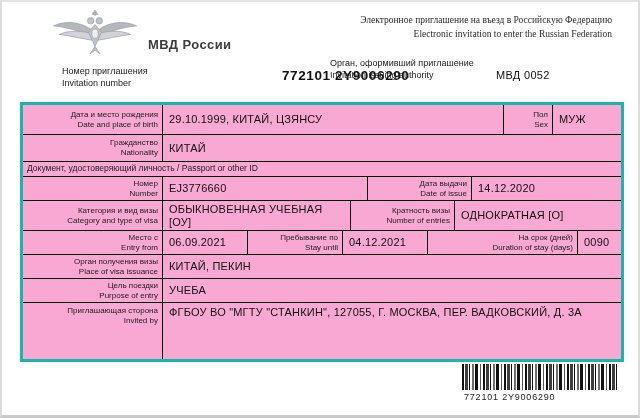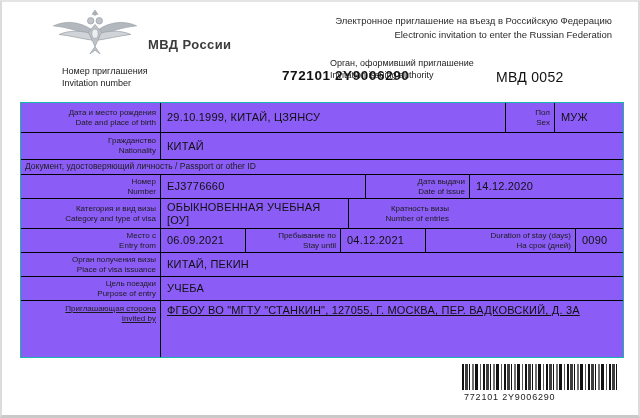--- a/index.html
+++ b/index.html
@@ -8,43 +8,43 @@
     font-family:"Liberation Sans","DejaVu Sans",sans-serif;color:#1a1a1a;
     border-left:2px solid #dcdcdc;border-top:2px solid #e4e4e4;
     border-right:2px solid #dcdcdc;border-bottom:3px solid #c9c9c9;
     box-sizing:border-box;overflow:hidden;
   }
   
   .emblem{position:absolute;left:50px;top:5px;width:86px;height:52px;}
   .agency{position:absolute;left:146px;top:25px;font-size:13px;font-weight:bold;
           color:#3c3c3c;letter-spacing:.4px;margin-top:10px;}
   .doc-title{position:absolute;right:26px;top:12px;text-align:right;
-             font-size:9.5px;line-height:1.45;color:#2a2a2a;}
+             font-size:9.5px;line-height:1.45;color:#2a2a2a;font-family:Liberation Serif, serif;}
   
   .meta-label{position:absolute;text-align:left;font-size:9px;line-height:1.3;color:#222;}
   .meta-label span{display:block;}
   .ml-1{left:60px;top:64px;width:205px;}
   .ml-2{left:328px;top:56px;width:152px;}
   .meta-value-1{position:absolute;left:280px;top:66px;font-size:13.5px;font-weight:bold;
                 letter-spacing:.6px;color:#111;}
-  .meta-value-2{position:absolute;left:494px;top:67px;font-size:14px;letter-spacing:.3px;color:#111;}
-  
-  .form-table{position:absolute;left:18px;top:100px;width:604px;border:1px solid #14b8a6;
-              box-sizing:border-box;background:#8b5cf6;}
+  .meta-value-2{position:absolute;left:494px;top:67px;font-size:11px;letter-spacing:.3px;color:#111;}
+  
+  .form-table{position:absolute;left:18px;top:100px;width:604px;border:3px solid #14b8a6;
+              box-sizing:border-box;background:#f9a8d4;}
   .t-row{display:flex;border-bottom:1px solid #000;box-sizing:border-box;}
   .t-row:last-child{border-bottom:none;}
   .r1{height:30px}.r2{height:27px}.r3{height:15px}.r4{height:24px}.r5{height:30px}
   .r6{height:24px}.r7{height:24px}.r8{height:24px}.r9{height:56px}
   .cell{border-right:1px solid #000;box-sizing:border-box;display:flex;
         flex-direction:column;justify-content:center;overflow:hidden;}
   .cell:last-child{border-right:none;}
   .label{text-align:right;padding:1px 4px;font-size:8px;line-height:1.2;color:#1c1c1c;}
   .label span{display:block;}
   .value{padding:1px 6px;font-size:11px;letter-spacing:.2px;color:#101010;line-height:1.15;}
-  .top-align{justify-content:flex-start;padding-top:3px;text-decoration:underline;}
+  .top-align{justify-content:flex-start;padding-top:3px;}
   .section-head{font-size:8.5px;padding:1px 4px;color:#1c1c1c;justify-content:flex-start;}
   .w-label{width:140px}.w-205{width:205px}.w-188{width:188px}.w-104{width:104px}
   .w-85{width:85px}.w-95{width:95px}.w-150{width:150px}.w-49{width:49px}.w-68{width:68px}
   .flex1{flex:1}
   
   .barcode{position:absolute;left:460px;top:362px;width:156px;height:26px;
     background:repeating-linear-gradient(90deg,
       #111 0 2px,#fff 2px 3px,#3d3d3d 3px 6px,#fff 6px 7px,#111 7px 8px,
       #fff 8px 10px,#6e6e6e 10px 12px,#fff 12px 13px,#111 13px 16px,#fff 16px 18px,
       #555 18px 19px,#fff 19px 21px);}
@@ -147,40 +147,43 @@
       <span>Категория и вид визы</span>
         <span>Category and type of visa</span>
     </div>
     <div class="cell value w-188">
       <span>ОБЫКНОВЕННАЯ УЧЕБНАЯ [ОУ]</span>
     </div>
     <div class="cell label w-104">
       <span>Кратность визы</span>
         <span>Number of entries</span>
     </div>
+    <div class="cell value flex1">
+      <span>ОДНОКРАТНАЯ [О]</span>
+    </div>
   </div>
 
   <div class="t-row r6">
     <div class="cell label w-label">
       <span>Место с</span>
         <span>Entry from</span>
     </div>
     <div class="cell value w-85">
       <span>06.09.2021</span>
     </div>
     <div class="cell label w-95">
       <span>Пребывание по</span>
         <span>Stay until</span>
     </div>
     <div class="cell value w-85">
       <span>04.12.2021</span>
     </div>
     <div class="cell label w-150">
-      <span>Duration of stay (days)</span>
-        <span>На срок (дней)</span>
+      <span>На срок (дней)</span>
+        <span>Duration of stay (days)</span>
     </div>
     <div class="cell value flex1">
       <span>0090</span>
     </div>
   </div>
 
   <div class="t-row r7">
     <div class="cell label w-label">
       <span>Орган получения визы</span>
         <span>Place of visa issuance</span>

